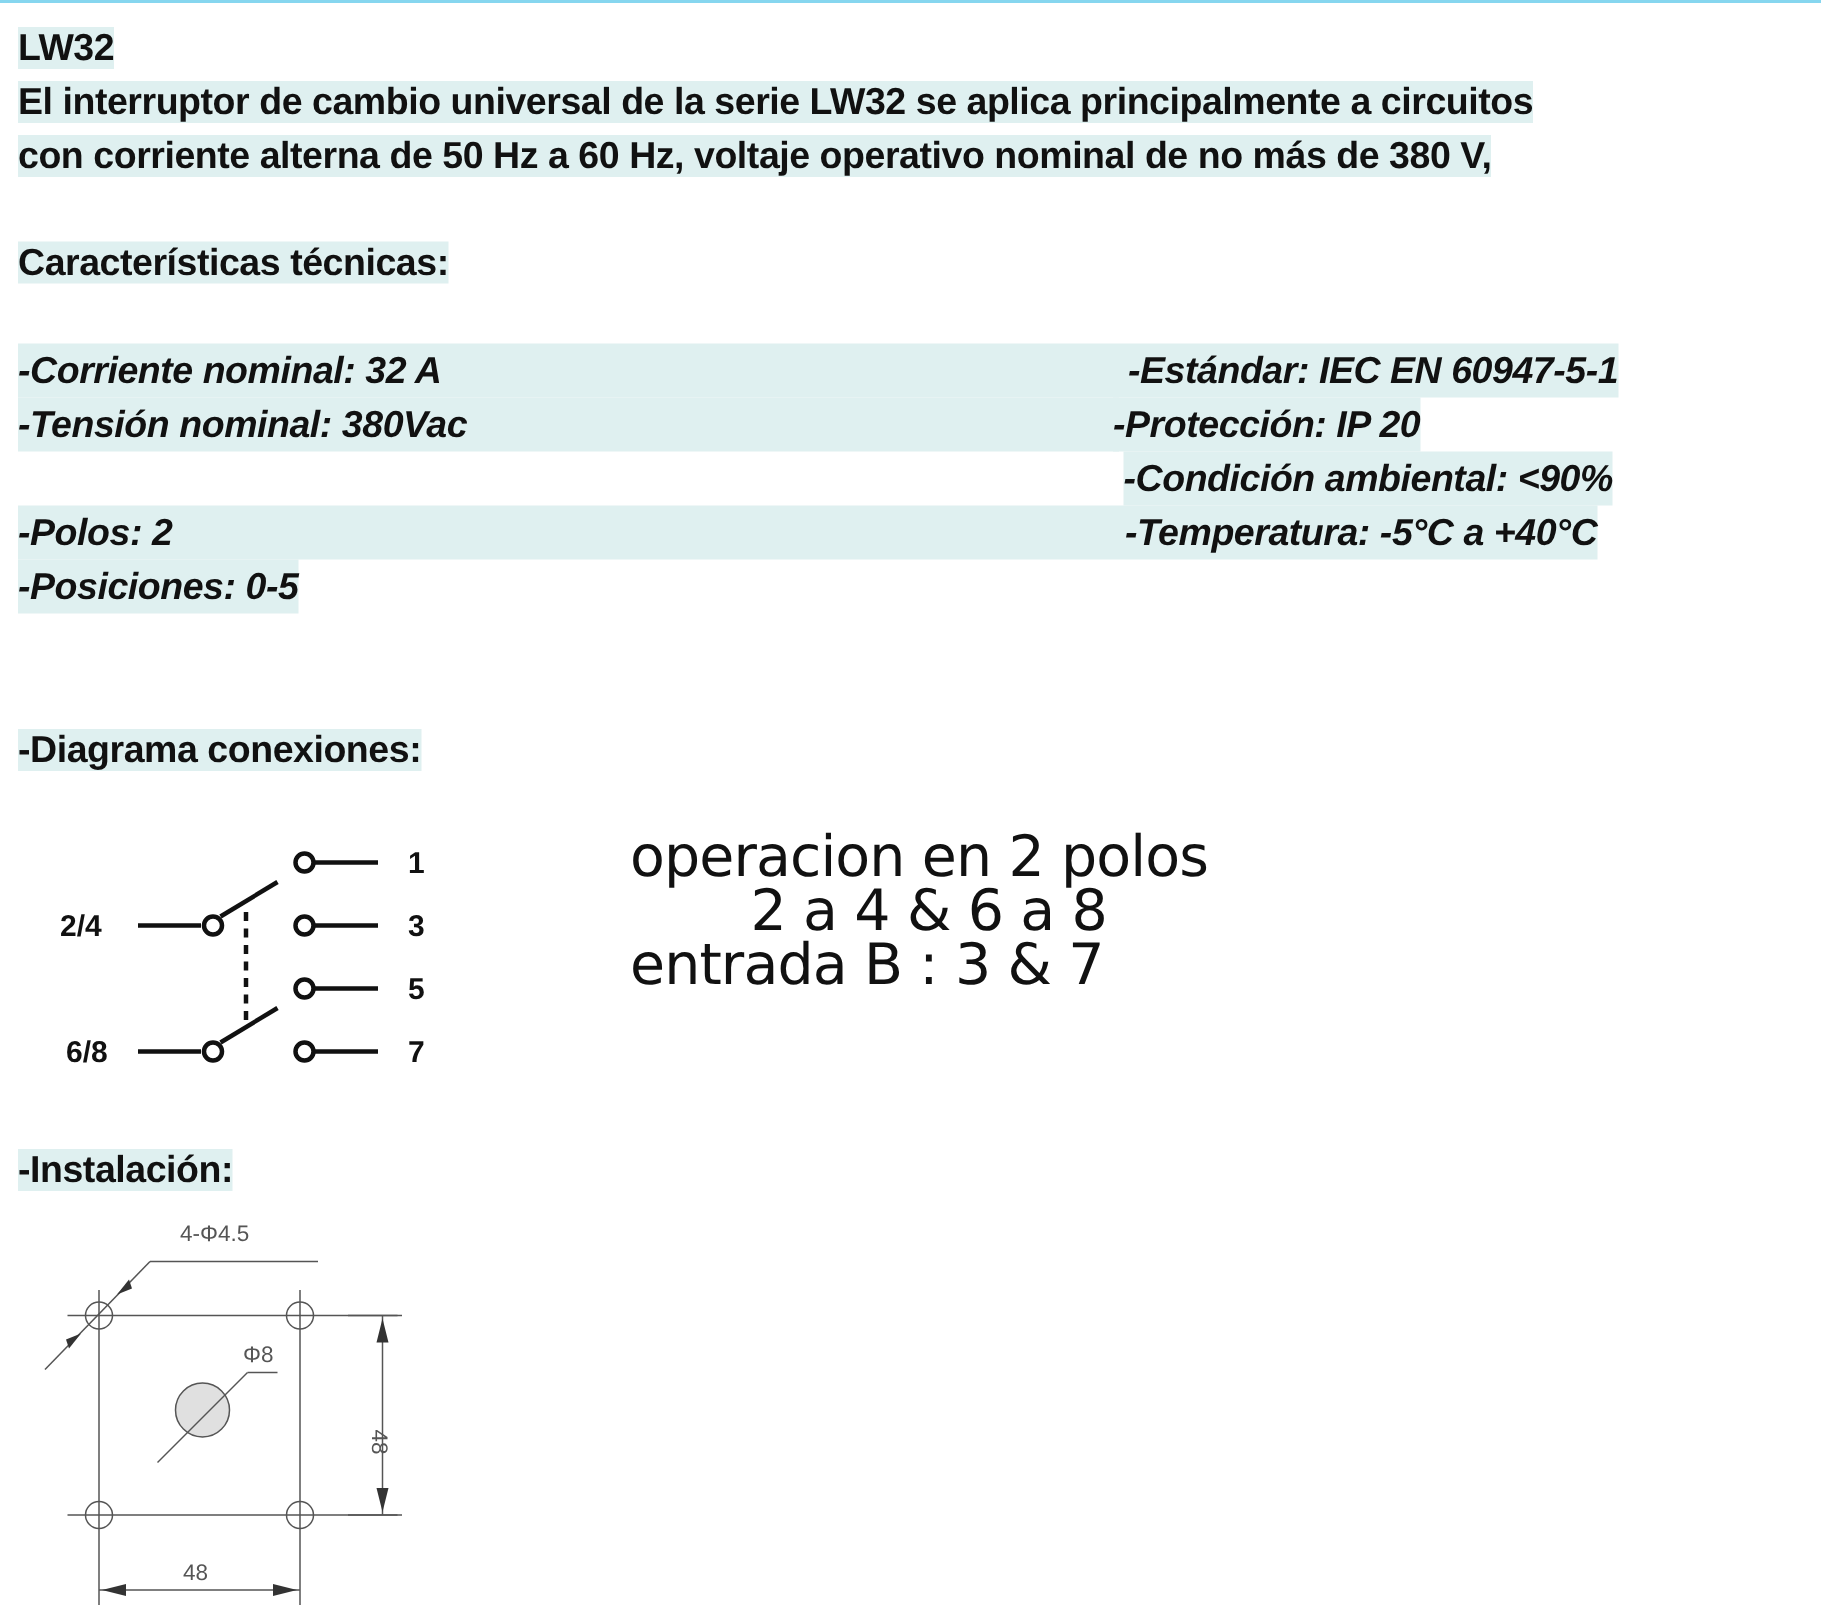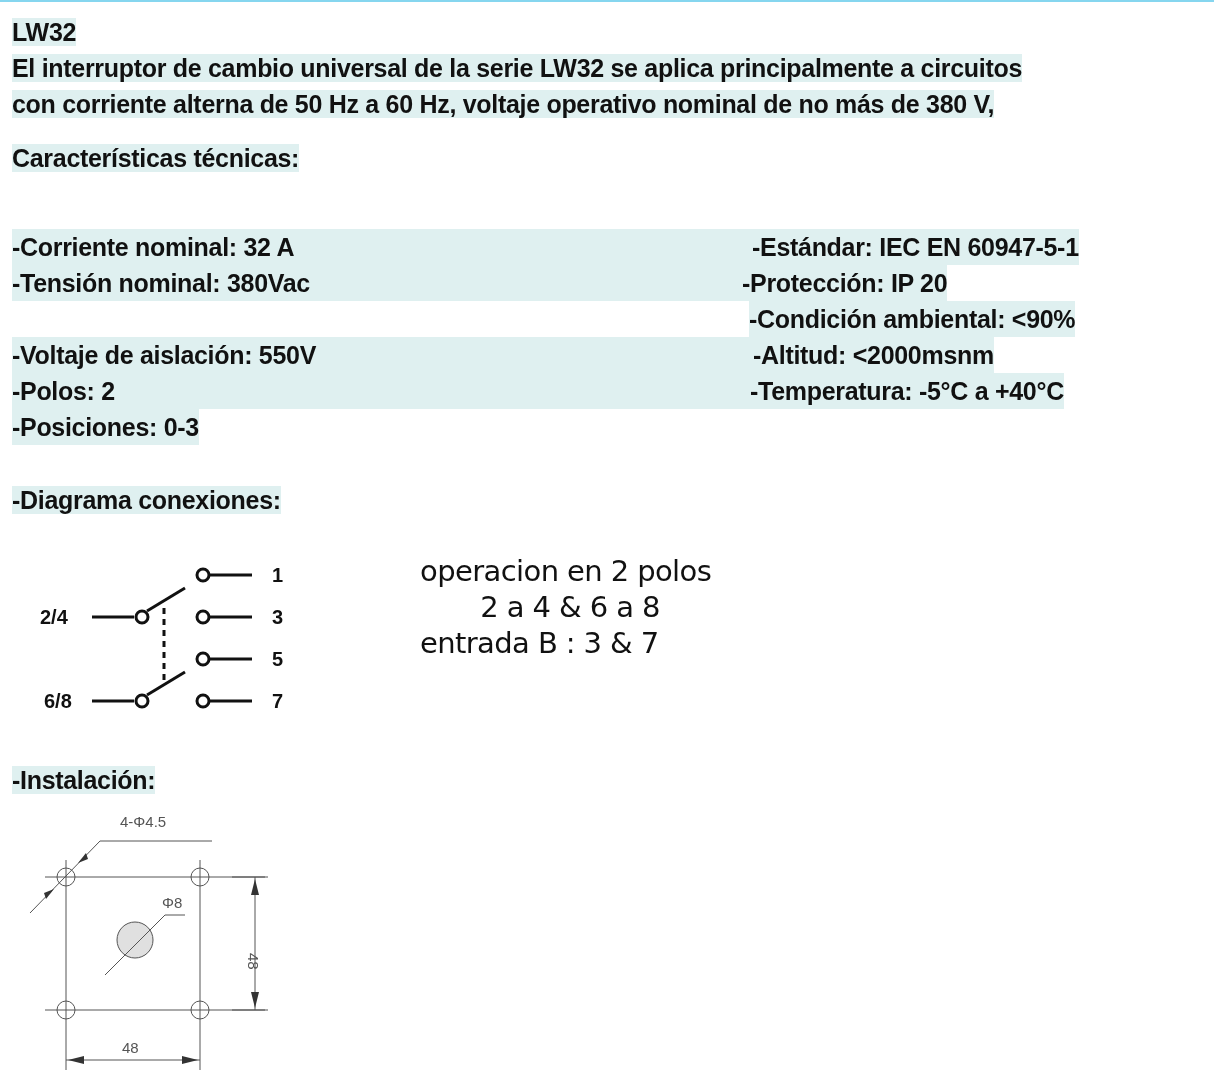--- a/index.html
+++ b/index.html
@@ -5,64 +5,60 @@
   html, body { margin:0; padding:0; background:#ffffff; }
   body {
     width:1214px; height:1082px; overflow:hidden; position:relative;
     font-family:"Liberation Sans", sans-serif; color:#111;
   }
   .topline { position:absolute; left:0; top:0; width:1214px; height:2px; background:#86d6ef; }
   .hl { background:#dff0f0; font-weight:bold; font-size:25px; line-height:36px; letter-spacing:-0.3px; }
   .block { position:absolute; left:12px; }
   .line { height:36px; white-space:pre; }
   .specs { position:absolute; left:12px; top:229px; width:1190px; }
-  .spec-row { height:36px; position:relative; }
+  .spec-row { height:36px; position:relative;font-style:italic; }
   .spec-left { position:absolute; left:0; top:0; }
   .spec-right { position:absolute; top:0; }
-  .desc { position:absolute; left:420px; top:553px; font-family:"DejaVu Sans", sans-serif; font-size:29px; line-height:36px; color:#111; letter-spacing:-0.6px; }
+  .desc { position:absolute; left:420px; top:553px; font-family:"DejaVu Sans", sans-serif; font-size:38px; line-height:36px; color:#111; letter-spacing:-0.6px; }
   .desc div { white-space:pre; }
   svg text { font-family:"Liberation Sans", sans-serif; }
 </style>
 </head>
 <body>
 
 <div class="topline"></div>
 
 <div class="block" style="top:14px;">
   <div class="line"><span class="hl">LW32</span></div>
   <div class="line"><span class="hl">El interruptor de cambio universal de la serie LW32 se aplica principalmente a circuitos</span></div>
   <div class="line"><span class="hl">con corriente alterna de 50 Hz a 60 Hz, voltaje operativo nominal de no más de 380 V,</span></div>
 </div>
 
-<div class="block" style="top:140px;">
+<div class="block" style="top:157px;">
   <div class="line"><span class="hl">Características técnicas:</span></div>
 </div>
 
 <div class="specs">
   <div class="spec-row">
     <span class="hl spec-left" style="width:740px;">-Corriente nominal: 32 A</span>
     <span class="hl spec-right" style="left:740px;">-Estándar: IEC EN 60947-5-1</span>
   </div>
   <div class="spec-row">
     <span class="hl spec-left" style="width:734px;">-Tensión nominal: 380Vac</span>
     <span class="hl spec-right" style="left:730px;">-Protección:  IP 20</span>
   </div>
   <div class="spec-row">
     <span class="hl spec-right" style="left:737px;">-Condición ambiental: &lt;90%</span>
   </div>
   <div class="spec-row">
-    <span class="hl spec-left" style="width:741px;">-Voltaje de aislación: 550V</span>
-    <span class="hl spec-right" style="left:741px;">-Altitud: &lt;2000msnm</span>
-  </div>
-  <div class="spec-row">
     <span class="hl spec-left" style="width:738px;">-Polos: 2</span>
     <span class="hl spec-right" style="left:738px;">-Temperatura: -5°C a +40°C</span>
   </div>
   <div class="spec-row">
-    <span class="hl spec-left">-Posiciones: 0-3</span>
+    <span class="hl spec-left">-Posiciones: 0-5</span>
   </div>
 </div>
 
 <div class="block" style="top:482px;">
   <div class="line"><span class="hl">-Diagrama conexiones:</span></div>
 </div>
 
 <svg style="position:absolute; left:30px; top:555px;" width="280" height="170" viewBox="0 0 280 170">
   <g stroke="#111" stroke-width="3" fill="none">
 

